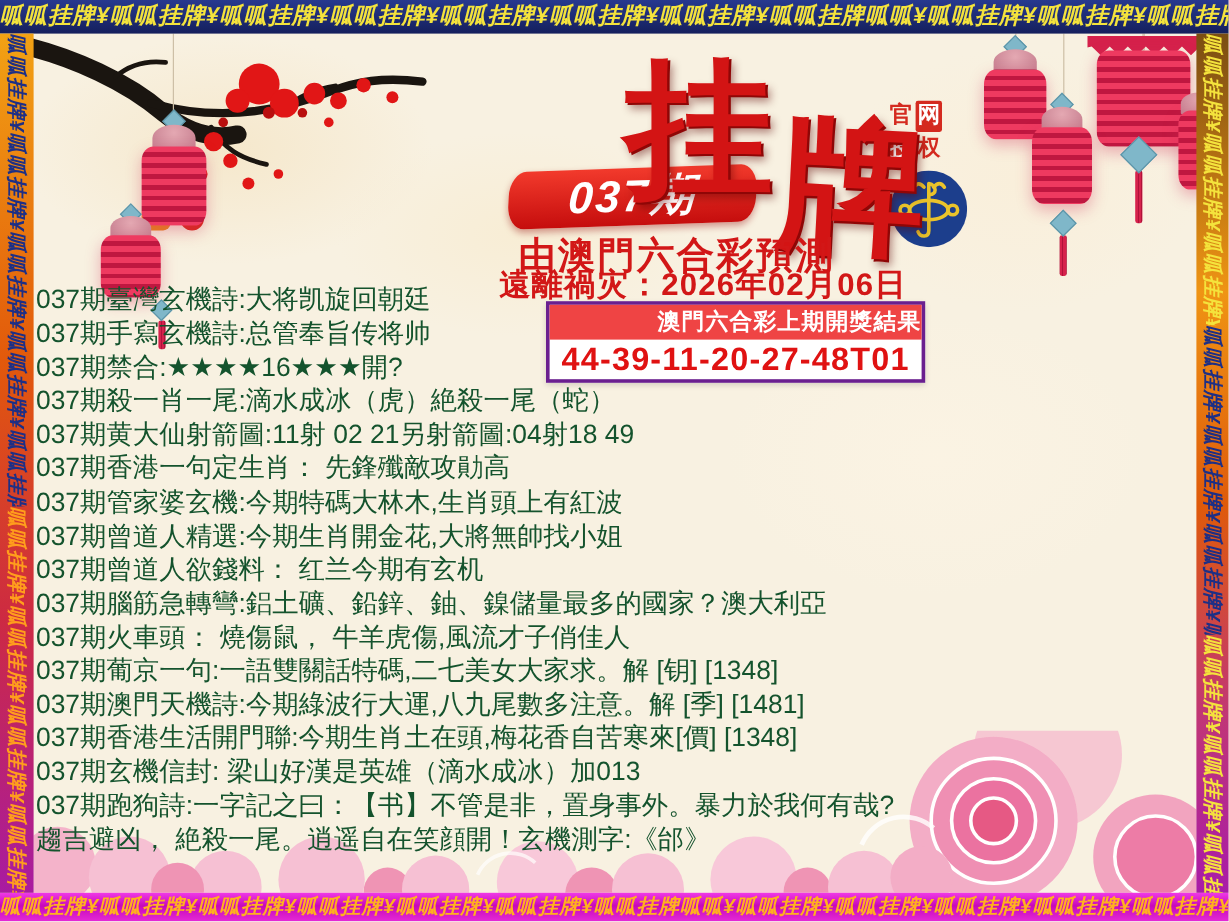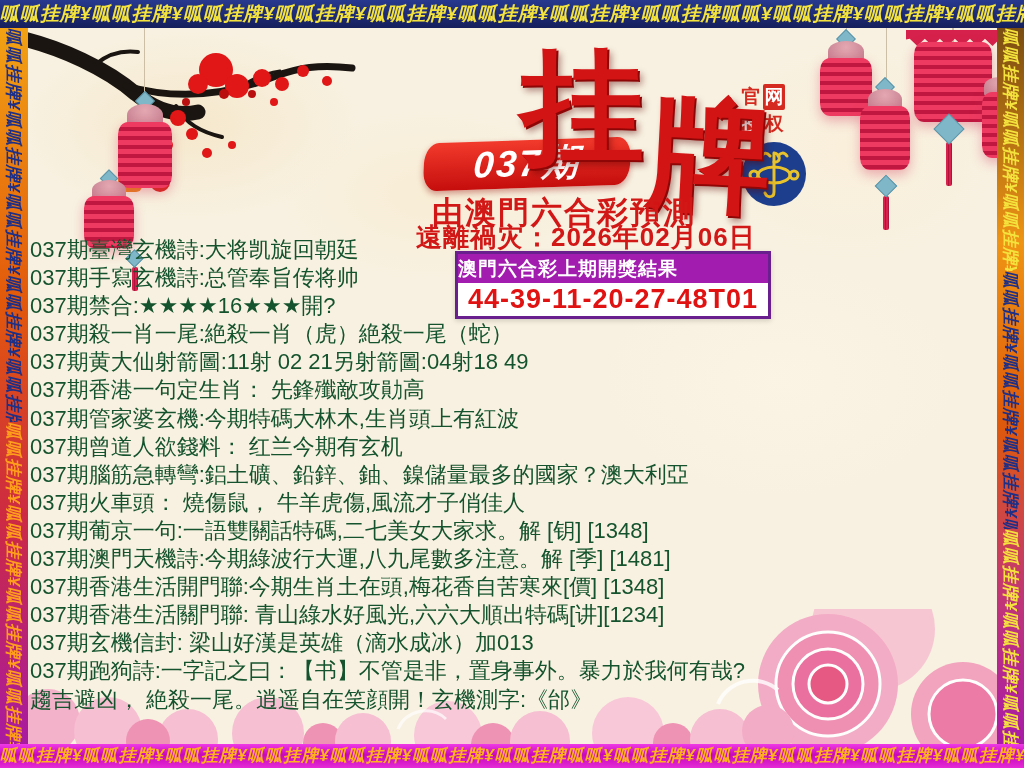--- a/index.html
+++ b/index.html
@@ -62,22 +62,22 @@
   .stamp .plain{color:#d42a1f;} .stamp .boxed{background:#d42a1f;color:#fff;border-radius:2px;}
   .logo{position:absolute;left:742px;top:142px;z-index:4;}
 
   .red-line{position:absolute;z-index:5;color:#d21717;font-weight:bold;white-space:nowrap;}
   .src-line{left:432px;top:192px;font-size:31px;letter-spacing:2px;}
   .time-line{left:416px;top:220px;font-size:26px;letter-spacing:1px;}
 
   
   .result-box{position:absolute;left:455px;top:251px;width:310px;z-index:6;
       border:3px solid #6a1f8f;background:#fff;box-shadow:0 2px 5px rgba(0,0,0,.15);}
-  .result-title{background:#a21caf;color:#fff;font-weight:bold;font-size:19px;
-      text-align:left;line-height:29px;letter-spacing:1px;}
+  .result-title{background:#ef4444;color:#fff;font-weight:bold;font-size:19px;
+      text-align:right;line-height:29px;letter-spacing:1px;}
   .result-numbers{color:#e01212;font-weight:bold;font-size:27px;text-align:center;
       line-height:33px;letter-spacing:1px;font-family:"Liberation Sans","DejaVu Sans",sans-serif;}
 
   
   .lines{position:absolute;left:30px;top:236px;width:962px;z-index:5;color:#14532d;}
   .pline{font-size:22px;line-height:28.1px;white-space:nowrap;font-weight:500;}
 </style>
 </head>
 <body>
 
@@ -227,31 +227,31 @@
 
   <div class="result-box">
     <div class="result-title">澳門六合彩上期開獎結果</div>
     <div class="result-numbers">44-39-11-20-27-48T01</div>
   </div>
 
   <div class="lines">
     <div class="pline">037期臺灣玄機詩:大将凯旋回朝廷</div>
     <div class="pline">037期手寫玄機詩:总管奉旨传将帅</div>
     <div class="pline">037期禁合:★★★★16★★★開?</div>
-    <div class="pline">037期殺一肖一尾:絶殺一肖（虎）絶殺一尾（蛇）</div>
+    <div class="pline">037期殺一肖一尾:滴水成冰（虎）絶殺一尾（蛇）</div>
     <div class="pline">037期黄大仙射箭圖:11射 02 21另射箭圖:04射18 49</div>
     <div class="pline">037期香港一句定生肖： 先鋒殲敵攻勛高</div>
     <div class="pline">037期管家婆玄機:今期特碼大林木,生肖頭上有紅波</div>
+    <div class="pline">037期曾道人精選:今期生肖開金花,大將無帥找小姐</div>
     <div class="pline">037期曾道人欲錢料： 红兰今期有玄机</div>
     <div class="pline">037期腦筋急轉彎:鋁土礦、鉛鋅、鈾、鎳儲量最多的國家？澳大利亞</div>
     <div class="pline">037期火車頭： 燒傷鼠， 牛羊虎傷,風流才子俏佳人</div>
     <div class="pline">037期葡京一句:一語雙關話特碼,二七美女大家求。解 [钥] [1348]</div>
     <div class="pline">037期澳門天機詩:今期綠波行大運,八九尾數多注意。解 [季] [1481]</div>
     <div class="pline">037期香港生活開門聯:今期生肖土在頭,梅花香自苦寒來[價] [1348]</div>
-    <div class="pline">037期香港生活關門聯: 青山綠水好風光,六六大順出特碼[讲][1234]</div>
     <div class="pline">037期玄機信封: 梁山好漢是英雄（滴水成冰）加013</div>
     <div class="pline">037期跑狗詩:一字記之曰：【书】不管是非，置身事外。暴力於我何有哉?</div>
     <div class="pline">趨吉避凶， 絶殺一尾。逍遥自在笑顔開！玄機測字:《邰》</div>
   </div>
 
   <div class="border-top">呱呱挂牌¥呱呱挂牌¥呱呱挂牌¥呱呱挂牌¥呱呱挂牌¥呱呱挂牌¥呱呱挂牌¥呱呱挂牌呱呱¥呱呱挂牌¥呱呱挂牌¥呱呱挂牌¥呱呱挂牌¥呱呱挂牌¥</div>
   <div class="border-bottom">呱呱挂牌¥呱呱挂牌¥呱呱挂牌¥呱呱挂牌¥呱呱挂牌¥呱呱挂牌¥呱呱挂牌呱呱¥呱呱挂牌¥呱呱挂牌¥呱呱挂牌¥呱呱挂牌¥呱呱挂牌¥呱呱挂牌¥</div>
   <div class="border-left">
     <span class="vseg" style="height:55%;"><span class="vtext vt-navy">呱呱挂牌¥呱呱挂牌¥呱呱挂牌¥呱呱挂牌¥呱呱挂牌¥呱呱挂牌¥呱呱挂牌¥呱呱挂牌¥</span></span>
     <span class="vseg" style="height:45%;"><span class="vtext vt-orange">呱呱挂牌¥呱呱挂牌¥呱呱挂牌¥呱呱挂牌¥呱呱挂牌¥呱呱挂牌¥呱呱挂牌¥呱呱挂牌¥</span></span>

